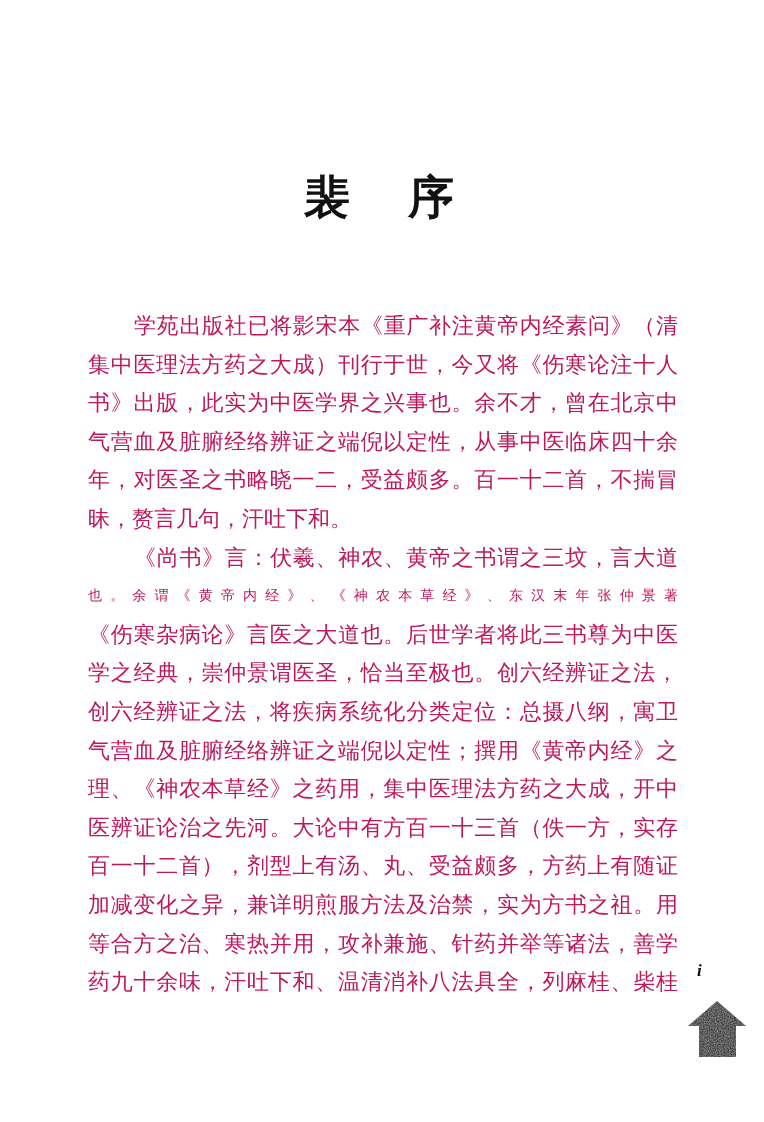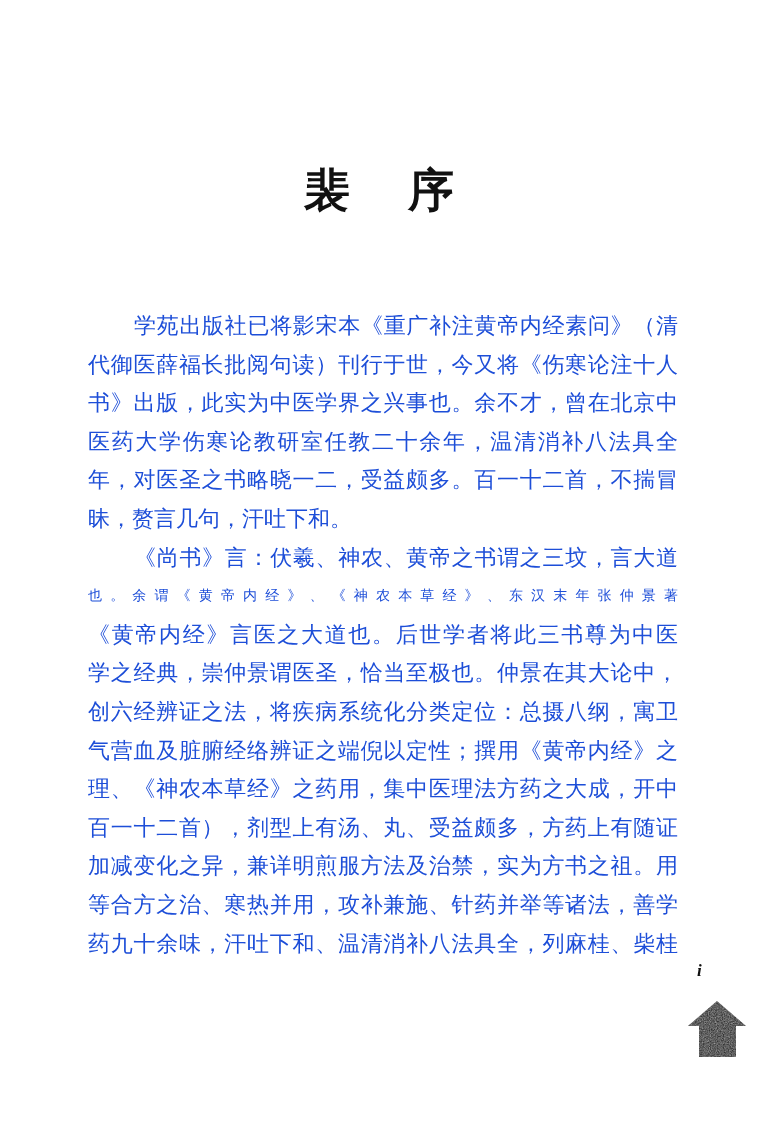--- a/index.html
+++ b/index.html
@@ -6,41 +6,41 @@
   .page{
     position:relative;
     width:764px;height:1122px;
     background:#ffffff;
     overflow:hidden;
     font-family:"Liberation Serif","DejaVu Serif",serif;
     color:#161616;
   }
   .title{
     position:absolute;
-    top:165px;left:0;width:100%;
+    top:172px;left:0;width:100%;
     margin:0;
     text-align:center;
     font-size:46px;
     font-weight:700;
     letter-spacing:6px;
     line-height:1.15;
     color:#111;
   }
   .body-block{
     position:absolute;
     left:88px;top:307px;
     width:590px;
   }
   .line{
     height:38.6px;
     line-height:38.6px;
     font-size:22px;
     text-align:justify;
     text-align-last:justify;
-    color:#1d4ed8;
+    color:#be185d;
   }
   .line.indent{ text-indent:46px; }
   .line.para-end{ text-align-last:left; }
   .line.tight{ font-size:14px; }
   .page-num{
     position:absolute;
     left:697px;top:961px;
     font-size:17px;
     font-style:italic;
     font-weight:700;
@@ -54,32 +54,33 @@
 </style>
 </head>
 <body>
 
 <div class="page">
 
   <h1 class="title">裴　序</h1>
 
   <div class="body-block">
     <div class="line indent">学苑出版社已将影宋本《重广补注黄帝内经素问》（清</div>
-    <div class="line">代御医薛福长批阅句读）刊行于世，今又将《伤寒论注十人</div>
+    <div class="line">集中医理法方药之大成）刊行于世，今又将《伤寒论注十人</div>
     <div class="line">书》出版，此实为中医学界之兴事也。余不才，曾在北京中</div>
-    <div class="line">医药大学伤寒论教研室任教二十余年，温清消补八法具全</div>
+    <div class="line">气营血及脏腑经络辨证之端倪以定性，从事中医临床四十余</div>
     <div class="line">年，对医圣之书略晓一二，受益颇多。百一十二首，不揣冒</div>
     <div class="line para-end">昧，赘言几句，汗吐下和。</div>
     <div class="line indent">《尚书》言：伏羲、神农、黄帝之书谓之三坟，言大道</div>
     <div class="line tight">也。余谓《黄帝内经》、《神农本草经》、东汉末年张仲景著</div>
-    <div class="line">《黄帝内经》言医之大道也。后世学者将此三书尊为中医</div>
-    <div class="line">学之经典，崇仲景谓医圣，恰当至极也。仲景在其大论中，</div>
+    <div class="line">《伤寒杂病论》言医之大道也。后世学者将此三书尊为中医</div>
+    <div class="line">学之经典，崇仲景谓医圣，恰当至极也。创六经辨证之法，</div>
     <div class="line">创六经辨证之法，将疾病系统化分类定位：总摄八纲，寓卫</div>
     <div class="line">气营血及脏腑经络辨证之端倪以定性；撰用《黄帝内经》之</div>
     <div class="line">理、《神农本草经》之药用，集中医理法方药之大成，开中</div>
+    <div class="line">医辨证论治之先河。大论中有方百一十三首（佚一方，实存</div>
     <div class="line">百一十二首），剂型上有汤、丸、受益颇多，方药上有随证</div>
     <div class="line">加减变化之异，兼详明煎服方法及治禁，实为方书之祖。用</div>
     <div class="line">等合方之治、寒热并用，攻补兼施、针药并举等诸法，善学</div>
     <div class="line">药九十余味，汗吐下和、温清消补八法具全，列麻桂、柴桂</div>
   </div>
 
   <div class="page-num">i</div>
 
   <div class="corner-icon">
     <svg width="62" height="58" viewBox="0 0 62 58" xmlns="http://www.w3.org/2000/svg" aria-hidden="true">

